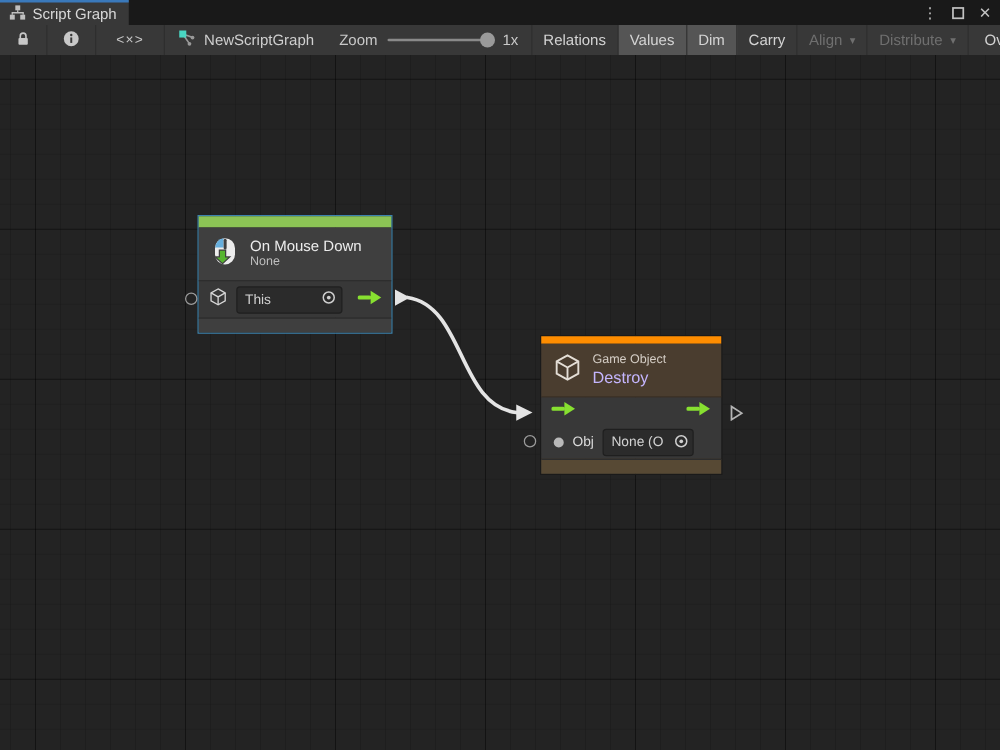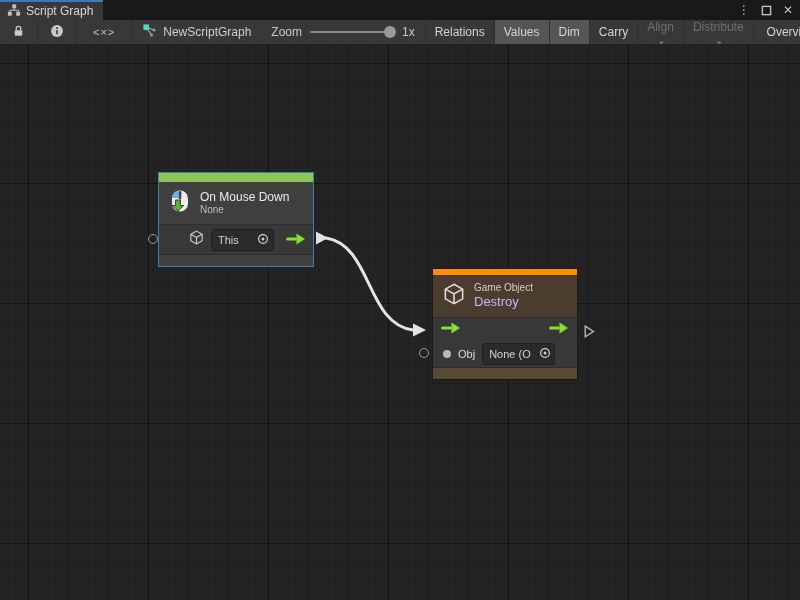--- a/index.html
+++ b/index.html
@@ -13,21 +13,21 @@
   .win-controls{position:absolute;right:4px;top:0;height:20px;display:flex;align-items:center;gap:6px;color:#c2c2c2;}
   .win-controls .wc{width:16px;height:16px;display:flex;align-items:center;justify-content:center;font-size:12px;cursor:default;}
   .menu-dots{font-size:13px;letter-spacing:0;}
 
   
   .toolbar{position:absolute;left:0;top:20px;width:800px;height:24px;background:#383838;
     border-bottom:1px solid #191919;display:flex;align-items:stretch;color:#d4d4d4;font-size:12px;white-space:nowrap;}
   .tb-btn{display:flex;align-items:center;gap:4px;padding:0 9px;border-right:1px solid #2e2e2e;cursor:default;}
   .tb-icon-btn{padding:0 12px;}
   .tb-btn.active{background:#555555;}
-  .tb-btn.disabled{color:#6f6f6f;flex-direction:column;}
+  .tb-btn.disabled{color:#6f6f6f;}
   .tb-spacer{width:14px;}
   .code-glyph{font-size:11px;color:#c8c8c8;letter-spacing:1px;}
   .graph-name{display:flex;align-items:center;gap:6px;padding:0 10px;border-right:0;color:#cfcfcf;}
   .zoom-wrap{display:flex;align-items:center;gap:8px;padding:0 10px;border-right:1px solid #2e2e2e;color:#c9c9c9;}
   .zoom-track{position:relative;width:84px;height:2px;background:#8a8a8a;border-radius:1px;}
   .zoom-handle{position:absolute;right:-2px;top:-5px;width:12px;height:12px;border-radius:50%;background:#9a9a9a;}
   .caret{font-size:9px;margin-left:2px;}
 
   
   .canvas{position:absolute;left:0;top:44px;width:800px;height:556px;background-color:#232323;
@@ -174,21 +174,21 @@
             <path d="M11.8 2.6a8 8 0 0 0-6.7 7.4h6.7z" fill="#66AEDC"></path>
             <rect x="11.9" y="3" width="2.4" height="8.5" rx="1.2" fill="#3F3F3F"></rect>
             <path d="M8.5 12v5.5H5.2L11 23l5.8-5.5h-3.3V12z" fill="#56B52E" stroke="#3F3F3F" stroke-width="1"></path>
           </svg>
         </span>
         <span class="nh-text">
           <span class="nh-title">On Mouse Down</span>
           <span class="nh-sub">None</span>
         </span>
       </div>
-      <div class="node-body" style="flex:1;padding-left:22px;">
+      <div class="node-body" style="flex:1;">
         <div class="row" style="padding:0 7px;gap:6px;">
           <span>
             <svg width="17" height="17" viewBox="0 0 24 24" fill="none" stroke="#d6d6d6" stroke-width="1.5">
               <path d="M12 3l8 4.5v9L12 21l-8-4.5v-9z"></path>
                 <path d="M4 7.5l8 4.5 8-4.5M12 12v9"></path>
             </svg>
           </span>
           <span class="vfield" style="width:84px;">
             <span>This</span>
             <span>

